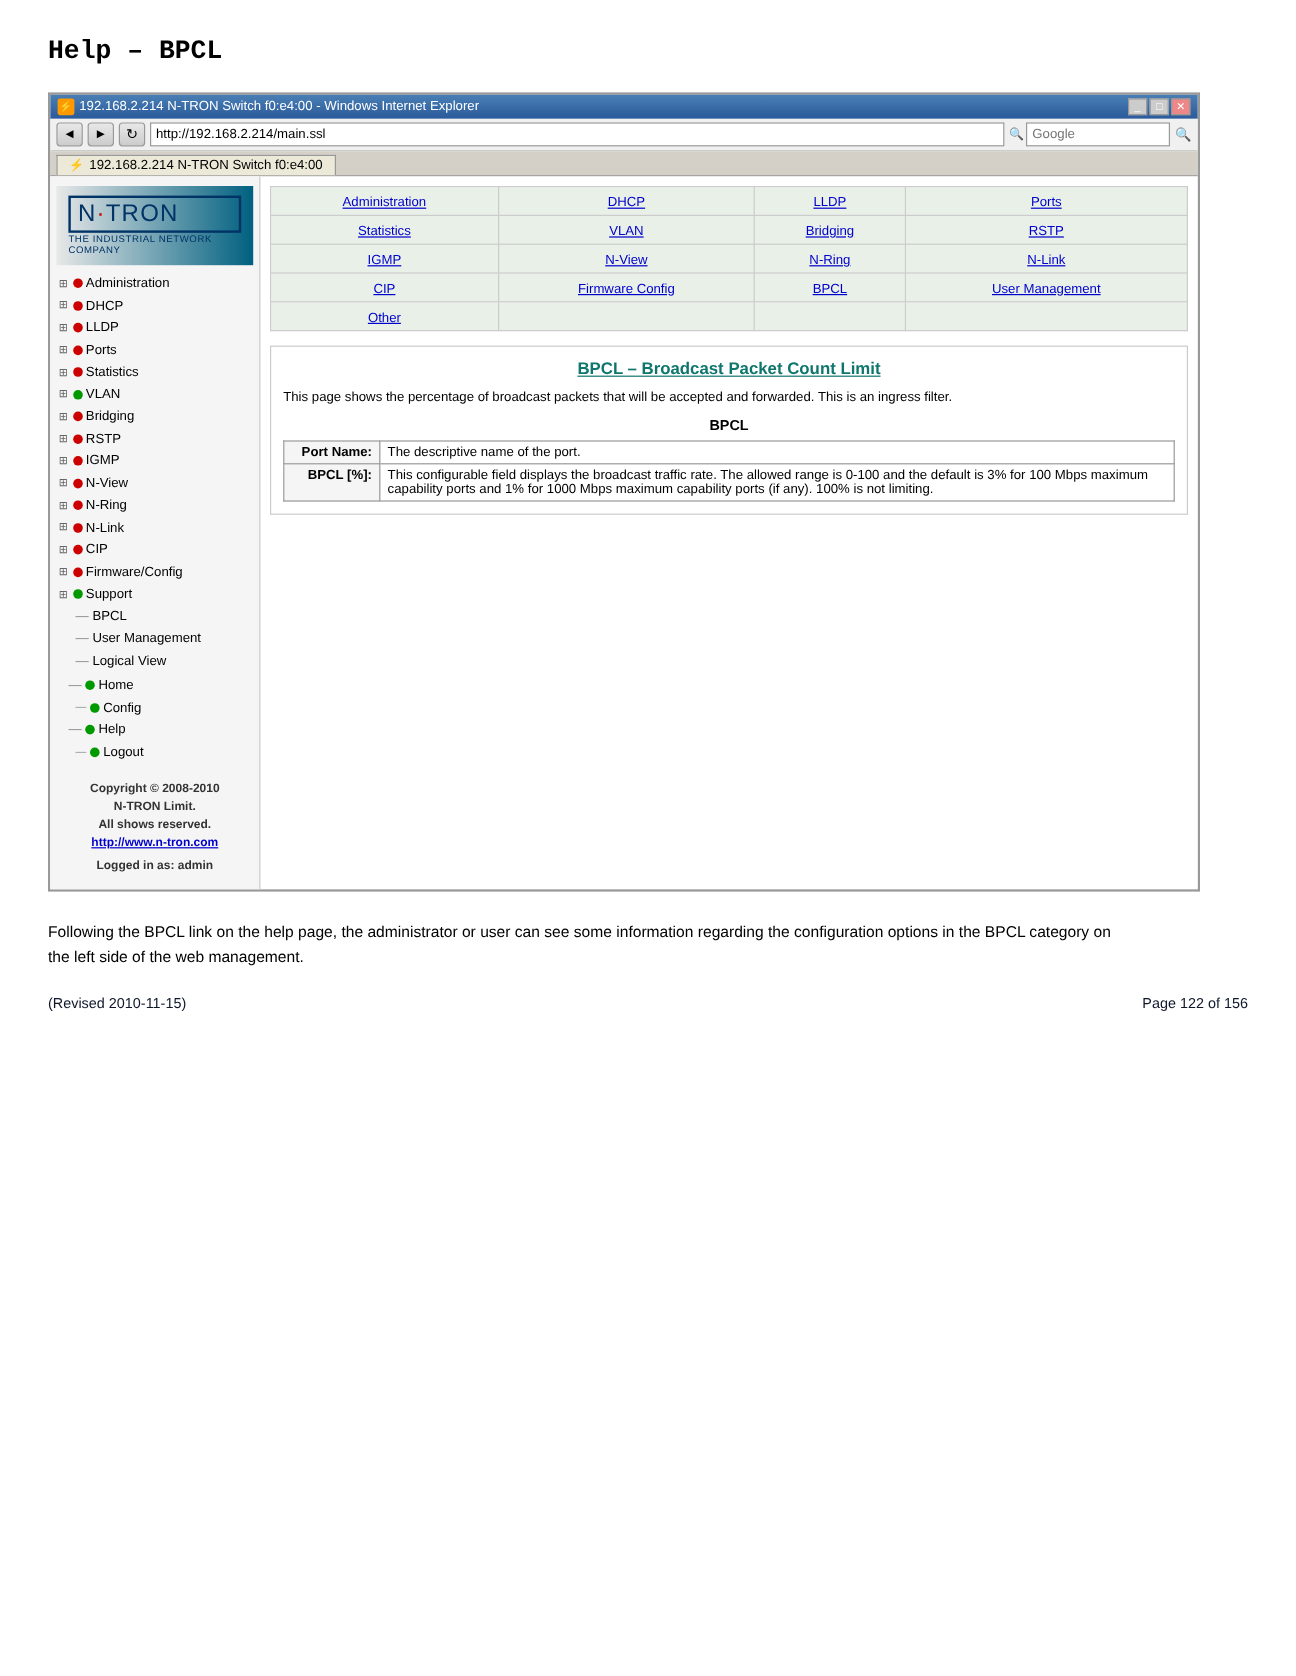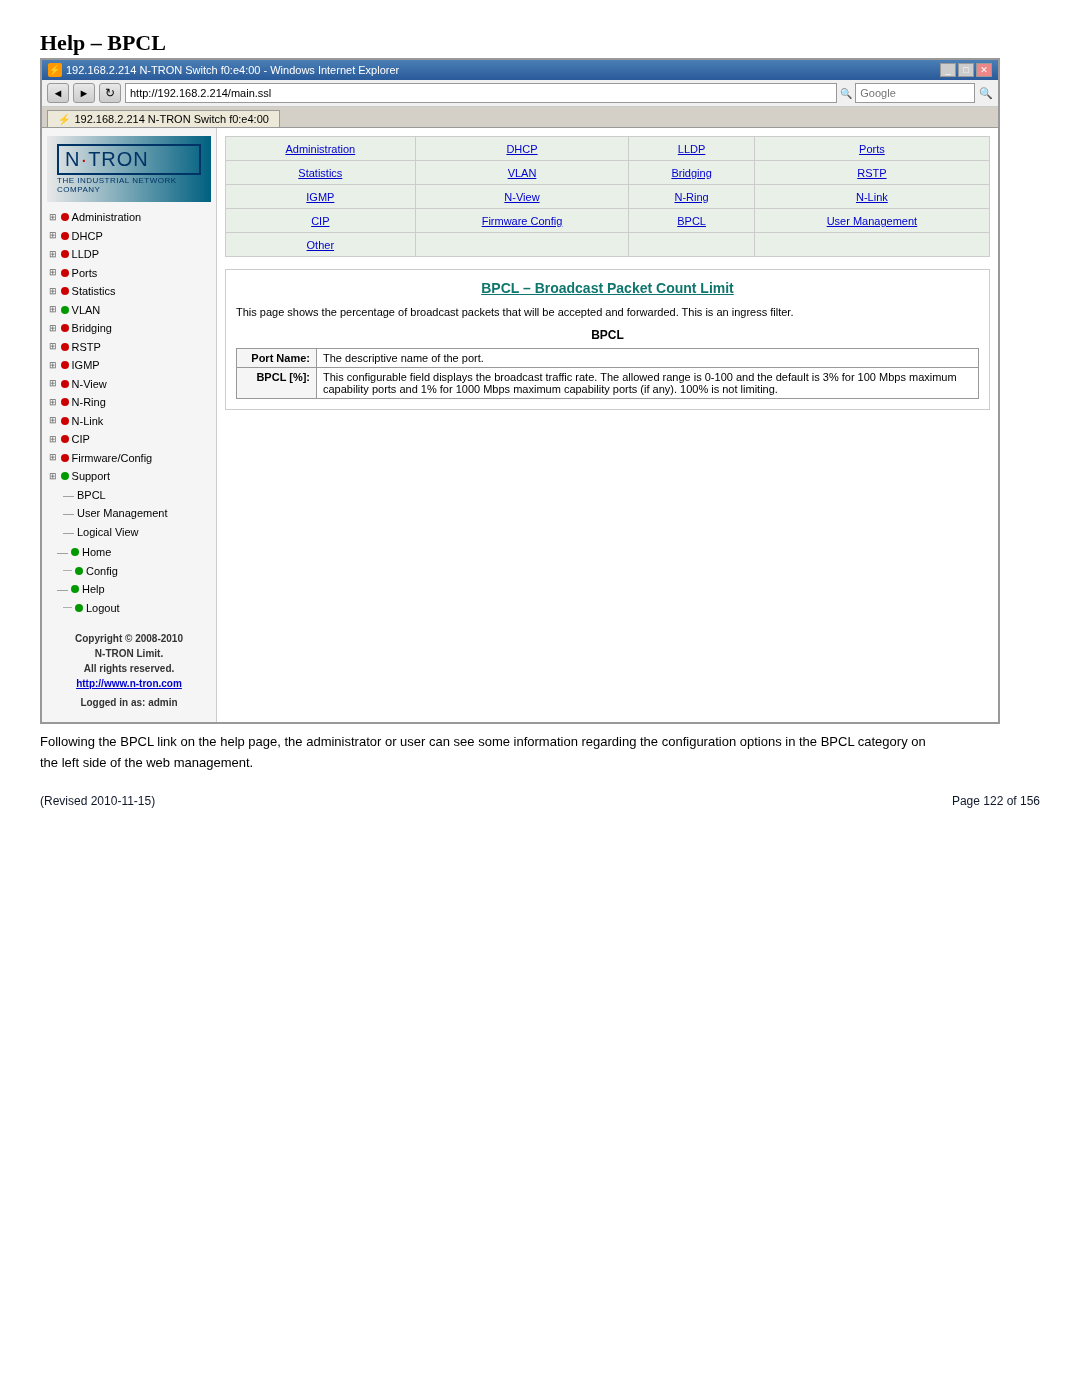--- a/index.html
+++ b/index.html
@@ -8,22 +8,22 @@
       font-size: 13px;
       background: #fff;
       color: #000;
       width: 1080px;
       min-height: 1397px;
       padding: 30px 40px;
     }
     h1.page-title {
       font-size: 22px;
       font-weight: bold;
-      margin-bottom: 2px;
-      font-family: Liberation Serif, serif;
+      margin-bottom: 22px;
+      font-family: Liberation Mono, monospace;
     }
     .browser-window {
       border: 2px solid #999;
       width: 960px;
       background: #fff;
     }
     .browser-titlebar {
       background: linear-gradient(to bottom, #4a7fb5, #2a5a9a);
       color: #fff;
       font-size: 11px;
@@ -241,21 +241,21 @@
     }
     
     .page-footer {
       display: flex;
       justify-content: space-between;
       margin-top: 20px;
       font-size: 12px;
       color: #0f172a;
     }
     .description-text {
-      margin-top: 8px;
+      margin-top: 24px;
       font-size: 13px;
       color: #000;
       line-height: 1.6;
       max-width: 900px;
     }
     
     .logo-area {
       background: linear-gradient(to right, #e8e8e8, #006080);
       padding: 8px 10px;
       display: flex;
@@ -441,21 +441,21 @@
         <div class="sidebar-item">
           <span style="color:#888; margin-left:14px; font-size:9px;">—</span>
           <span class="sidebar-dot dot-green"></span>
           <span>Logout</span>
         </div>
       </div>
 
       <div class="sidebar-footer">
         <div>Copyright © 2008-2010</div>
         <div>N-TRON Limit.</div>
-        <div>All rights reserved.</div>
+        <div>All shows reserved.</div>
         <div style="color:#0000cc; text-decoration:underline; cursor:pointer;">http://www.n-tron.com</div>
         <div style="margin-top: 4px;">
           Logged in as: <strong>admin</strong>
         </div>
       </div>
     </div>
 
     <div class="main-content">
 
       <table class="nav-table">

